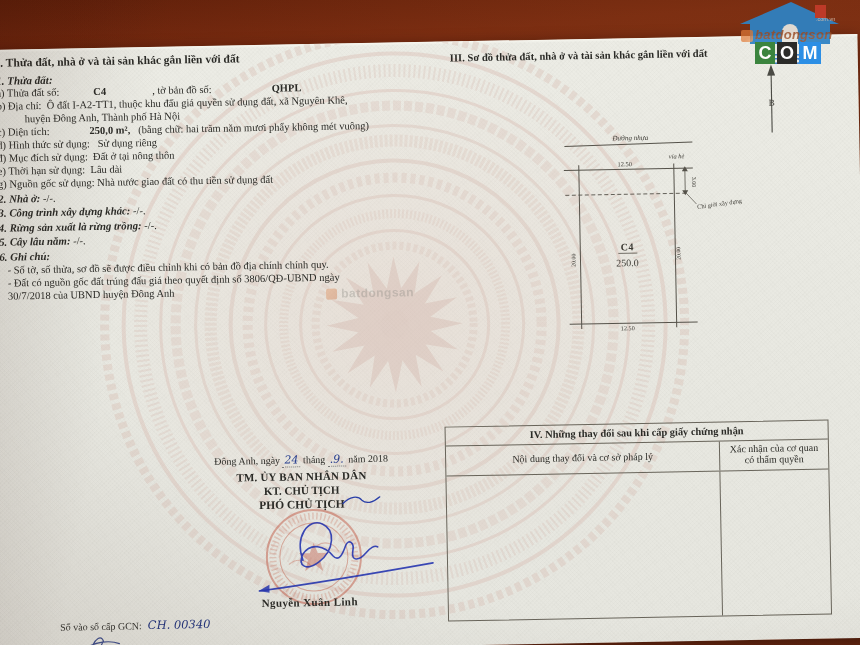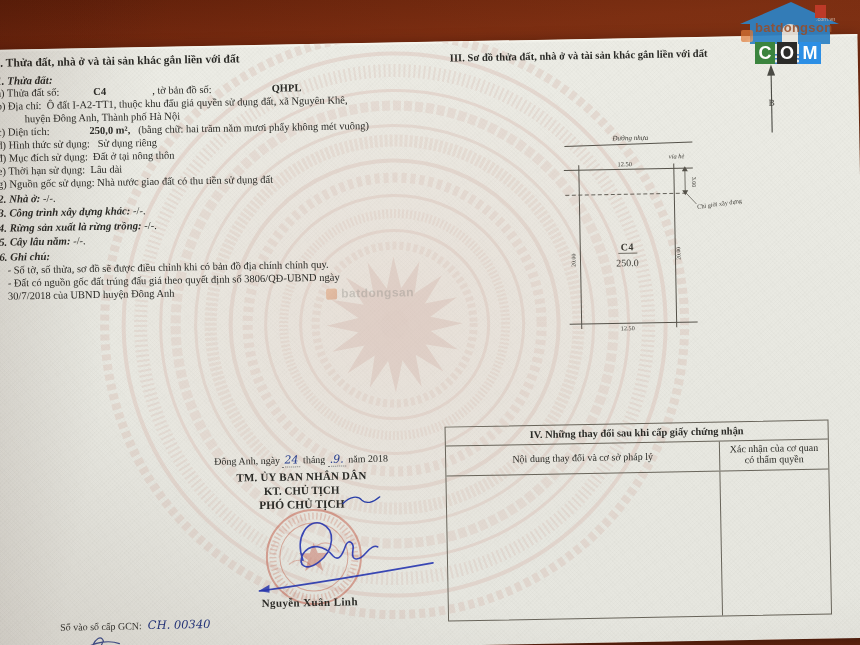--- a/index.html
+++ b/index.html
@@ -48,21 +48,21 @@
   .tbl-head{display:flex;border-bottom:1px solid #68645a;height:29px;}
   .tbl-head .c1{width:274px;border-right:1px solid #68645a;text-align:center;font-size:10px;padding-top:8px;box-sizing:border-box;}
   .tbl-head .c2{flex:1;text-align:center;font-size:10px;padding:2px 8px;box-sizing:border-box;}
   .tbl-body{display:flex;height:calc(100% - 49px);}
   .tbl-body .b1{width:274px;border-right:1px solid #68645a;box-sizing:border-box;}
   .tbl-body .b2{flex:1;}
   .logo{position:absolute;left:735px;top:0;width:125px;height:66px;z-index:60;opacity:.93;
       font-family:"Liberation Sans",sans-serif;}
   .logo .domain{position:absolute;left:81px;top:16px;font-size:5.5px;color:#d8c9b9;opacity:.9;}
   .logo .bds{position:absolute;left:36px;top:26px;font-size:15px;font-weight:bold;color:#1565c0;opacity:.85;margin-top:24px;}
-  .logo .brand{position:absolute;left:20px;top:20px;font-size:13px;font-weight:bold;color:#9c4f28;opacity:.85;letter-spacing:.3px;}
+  .logo .brand{position:absolute;left:20px;top:27px;font-size:13px;font-weight:bold;color:#9c4f28;opacity:.85;letter-spacing:.3px;font-style:italic;}
   .logo .mini{position:absolute;left:6px;top:30px;width:12px;height:12px;border-radius:2px;
       background:linear-gradient(135deg,#e07b39 60%,#f3a15f);opacity:.75;}
   .combox{position:absolute;top:42px;width:20px;height:22px;color:#fff;font-size:18px;font-weight:bold;
       text-align:center;line-height:22px;}
   .shade{position:absolute;inset:0;z-index:50;pointer-events:none;
     background:
       radial-gradient(120% 110% at 75% 35%, transparent 55%, rgba(45,15,2,.14) 100%),
       linear-gradient(100deg, rgba(40,12,0,.10) 0%, transparent 18%);}
   .cwm{position:absolute;left:342px;top:243px;display:flex;align-items:center;gap:4px;opacity:.32;z-index:2;
        font-family:"Liberation Sans",sans-serif;}

